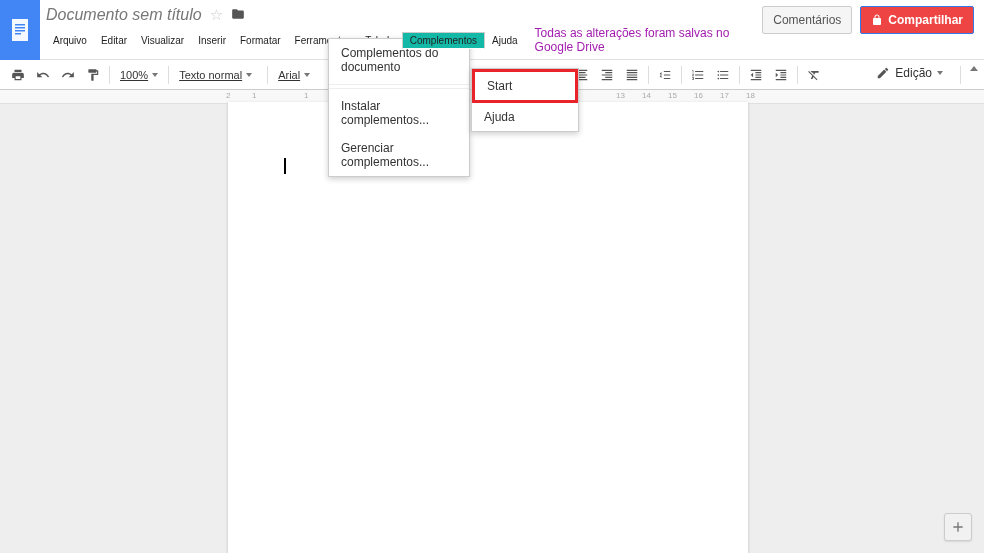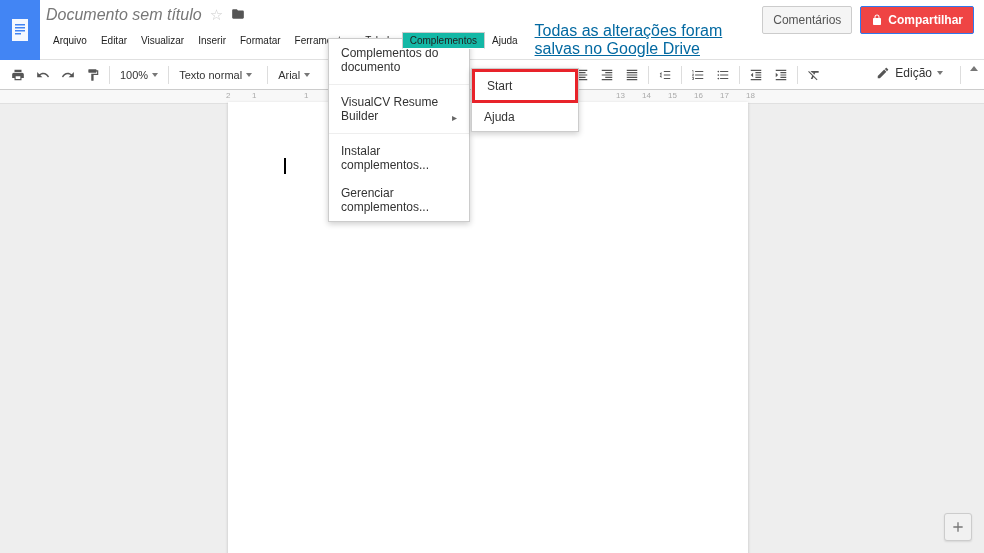--- a/index.html
+++ b/index.html
@@ -8,28 +8,28 @@
   .logo { width: 40px; height: 60px; background: #4285f4; display: flex; align-items: center; justify-content: center; }
   .logo svg { fill: #fff; }
   .header-main { flex: 1; padding: 4px 6px 0 6px; }
   .title-row { display: flex; align-items: center; gap: 8px; height: 22px; }
   .doc-title { font-size: 16px; color: #777; font-style: italic; }
   .star-icon { color: #ccc; font-size: 15px; }
   .folder-icon { color: #b6b6b6; font-size: 14px; }
   .menu-row { display: flex; align-items: center; height: 24px; gap: 0; margin-top: 2px; }
   .menu-item { padding: 2px 7px; font-size: 10px; color: #222; cursor: pointer; }
   .menu-item.active { border: 1px solid #ccc; border-bottom: 1px solid #fff; background: #14b8a6; position: relative; z-index: 30; }
-  .save-status { color: #0369a1; font-size: 16px; margin-left: 10px; text-decoration: underline; }
+  .save-status { color: #a21caf; font-size: 12px; margin-left: 10px; }
   .header-right { display: flex; align-items: center; gap: 8px; padding: 6px 10px 0 0; }
   .btn { font-size: 12px; padding: 6px 10px; border: 1px solid #ccc; background: #f5f5f5; color: #555; border-radius: 2px; cursor: pointer; }
   .btn-primary { background: #ef4444; border: 1px solid #3079ed; color: #fff; font-weight: bold; display: flex; align-items: center; gap: 5px; }
   .toolbar { height: 30px; background: #fff; border-bottom: 1px solid #ccc; display: flex; align-items: center; padding: 0 6px; gap: 1px; box-shadow: 0 1px 2px rgba(0,0,0,0.05); }
   .tb-btn { width: 24px; height: 24px; display: flex; align-items: center; justify-content: center; color: #555; cursor: pointer; font-size: 14px; }
   .tb-sep { width: 1px; height: 18px; background: #ddd; margin: 0 3px; }
-  .tb-select { height: 24px; display: flex; align-items: center; padding: 0 6px; font-size: 11px; color: #333; gap: 4px; cursor: pointer; }
+  .tb-select { height: 24px; display: flex; align-items: center; padding: 0 6px; font-size: 11px; color: #333; gap: 4px; cursor: pointer; text-decoration: underline; }
   .caret-down { width: 0; height: 0; border-left: 3px solid transparent; border-right: 3px solid transparent; border-top: 4px solid #777; display: inline-block; }
   .toolbar-right { margin-left: auto; display: flex; align-items: flex-start; gap: 6px; }
   .edit-mode { display: flex; align-items: center; gap: 5px; font-size: 12px; color: #333; padding: 0 8px; cursor: pointer; }
   .chevron-up { width: 0; height: 0; border-left: 4px solid transparent; border-right: 4px solid transparent; border-bottom: 5px solid #777; }
   .work-area { position: absolute; top: 90px; left: 0; right: 0; bottom: 0; background: #eee; overflow: hidden; }
   .page { position: absolute; top: 12px; left: 228px; width: 520px; height: 700px; background: #fff; box-shadow: 0 1px 3px rgba(0,0,0,0.2); }
   .cursor { position: absolute; top: 56px; left: 56px; width: 1.5px; height: 16px; background: #000; }
   .dropdown1 { position: absolute; top: 38px; left: 328px; width: 142px; background: #fff; border: 1px solid #ccc; box-shadow: 0 2px 6px rgba(0,0,0,0.2); z-index: 20; }
   .dd-item { padding: 7px 12px; font-size: 12px; color: #333; cursor: pointer; display: flex; justify-content: space-between; align-items: flex-end; }
   .dd-item.sub::after { content: '▸'; color: #666; font-size: 10px; }
@@ -230,23 +230,20 @@
   <div class="page">
     <div class="cursor"></div>
   </div>
 </div>
 
 <div class="dropdown1">
   <div class="dd-item">
       <span>Complementos do documento</span>
     </div>
   <div class="dd-sep"></div>
-  <div class="dd-item sub">
-      <span>VisualCV Resume Builder</span>
-    </div>
   <div class="dd-sep"></div>
   <div class="dd-item">
       <span>Instalar complementos...</span>
     </div>
   <div class="dd-item">
       <span>Gerenciar complementos...</span>
     </div>
 </div>
 
 <div class="dropdown2">

